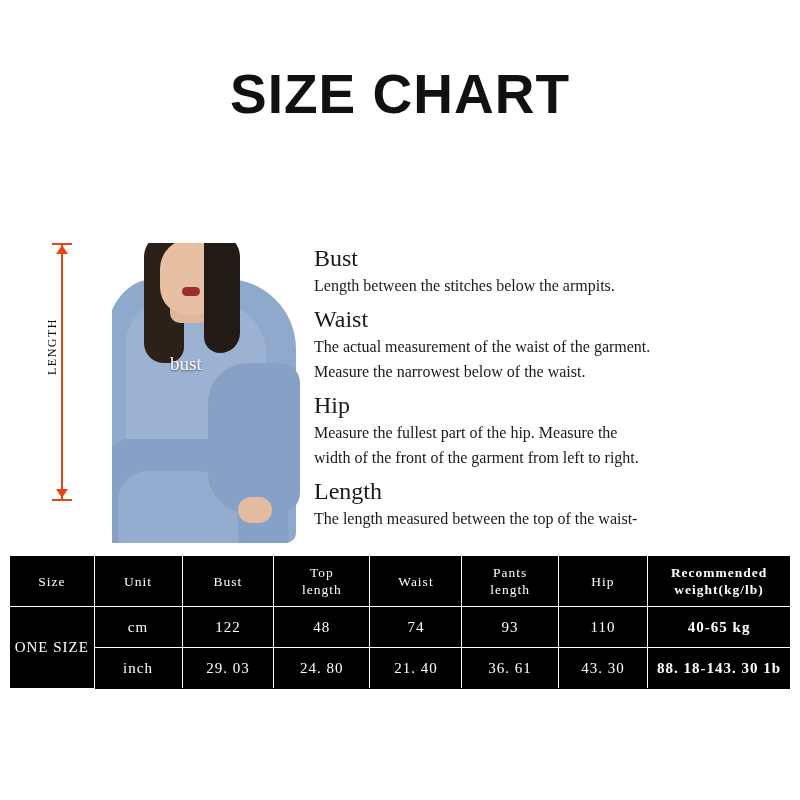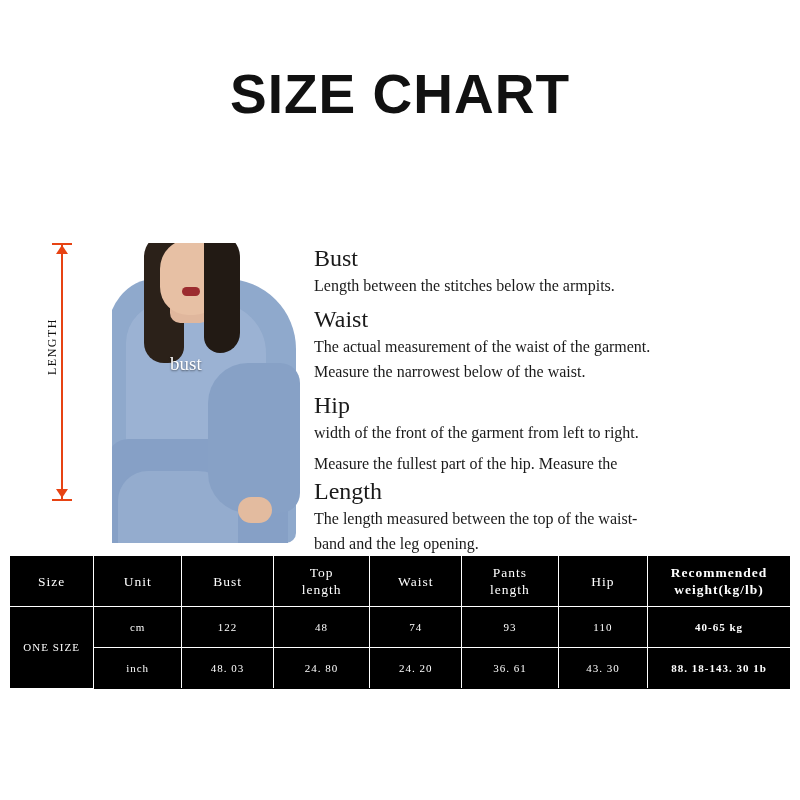--- a/index.html
+++ b/index.html
@@ -264,21 +264,21 @@
     vertical-align: middle;
     font-weight: normal;
     letter-spacing: 1px;
   }
   table.size-table th {
     font-size: 13.5px;
     height: 48px;
     line-height: 17px;
   }
   table.size-table td {
-    font-size: 11px;
+    font-size: 15px;
     height: 38px;
   }
   table.size-table .no-left { border-left: none; margin-left: 46px; }
   table.size-table .no-right { border-right: none; font-weight: bold; }
   table.size-table tr:first-child th { border-top: none; }
   table.size-table tr:last-child td { border-bottom: none; }
   .col-size { width: 84px; }
   .col-unit { width: 88px; }
   .col-bust { width: 92px; }
   .col-toplen { width: 96px; }
@@ -324,26 +324,25 @@
   <div class="desc">
 
     <h3>Bust</h3>
     <p>Length between the stitches below the armpits.</p>
 
     <h3>Waist</h3>
     <p style="margin-bottom:0">The actual measurement of the waist of the garment.</p>
     <p>Measure the narrowest below of the waist.</p>
 
     <h3>Hip</h3>
+    <p style="margin-bottom:0">Measure the fullest part of the  hip. Measure the</p>
     <p>width of the front of the garment from left to right.</p>
-    <p style="margin-bottom:0">Measure the fullest part of the  hip. Measure the</p>
 
     <h3>Length</h3>
     <p style="margin-bottom:0">The length measured between the top of the waist-</p>
-    <p>band and the leg opening.</p>
   </div>
 
   <div class="table-wrap">
     <table class="size-table">
       <tbody>
           <tr>
         <th class="col-size no-left">
           <span>Size</span>
         </th>
         <th class="col-unit">
@@ -376,23 +375,23 @@
         <td class="col-unit">cm</td>
         <td class="col-bust">122</td>
         <td class="col-toplen">48</td>
         <td class="col-waist">74</td>
         <td class="col-pantslen">93</td>
         <td class="col-hip">110</td>
         <td class="col-weight no-right">40-65 kg</td>
       </tr>
       <tr>
         <td class="col-unit">inch</td>
-        <td class="col-bust">48. 03</td>
+        <td class="col-bust">29. 03</td>
         <td class="col-toplen">24. 80</td>
-        <td class="col-waist">24. 20</td>
+        <td class="col-waist">21. 40</td>
         <td class="col-pantslen">36. 61</td>
         <td class="col-hip">43. 30</td>
         <td class="col-weight no-right">88. 18-143. 30  1b</td>
       </tr>
     </tbody>
       </table>
   </div>
 
 </div>
 

